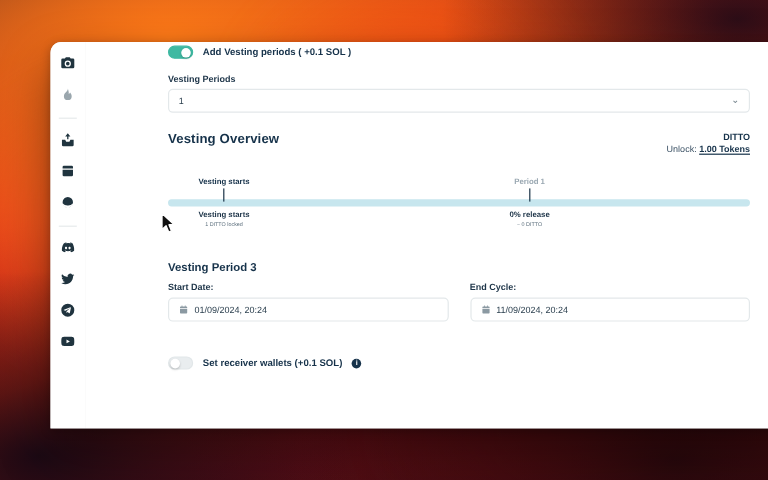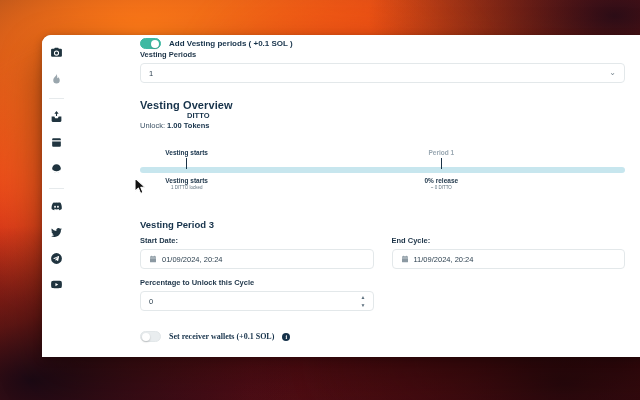--- a/index.html
+++ b/index.html
@@ -214,21 +214,21 @@
   h3.section-sm {
     font-size: 9.5px;
     font-weight: 700;
     color: #16324a;
     margin: 0 0 6px 0;
   }
 
   .token-box { text-align: right; line-height: 1.35; }
   .token-name { font-size: 7.5px; font-weight: 700; color: #16324a; }
   .token-balance { font-size: 7.5px; color: #3c5265; }
-  .token-balance b { color: #16324a; font-weight: 700; }
+  .token-balance b { color: #16324a; font-weight: 700; text-decoration: underline; }
 
   
   .timeline-wrap {
     position: relative;
     height: 48px;
     margin-top: 18px;
   }
   .timeline-bar {
     position: absolute;
     left: 0;
@@ -403,29 +403,29 @@
     <div class="page">
       <div class="content">
 
         <div class="row-top">
           <div class="switch on">
             <div class="knob"></div>
           </div>
           <div class="toggle-label">Add Vesting periods ( +0.1 SOL )</div>
         </div>
 
-        <div style="margin-top:0;">
+        <div style="margin-top:11px;">
           <div class="field-label">Vesting Periods</div>
           <div class="select">
             <span>1</span>
             <span class="caret">⌄</span>
           </div>
         </div>
 
-        <div style="display:flex;justify-content:space-between;align-items:flex-start;margin-top:16px;flex-direction:column;">
+        <div style="display:flex;justify-content:space-between;align-items:flex-start;margin-top:16px;">
           <h2 class="section">Vesting Overview</h2>
           <div class="token-box">
             <div class="token-name">DITTO</div>
             <div class="token-balance">
               <span>Unlock: </span><b>1.00 Tokens</b>
             </div>
           </div>
         </div>
 
         <div class="timeline-wrap">
@@ -468,35 +468,25 @@
                   <svg viewBox="0 0 24 24" fill="currentColor">
                       <path d="M7 2v2H5a2 2 0 0 0-2 2v2h18V6a2 2 0 0 0-2-2h-2V2h-2v2H9V2H7zM3 10v10a2 2 0 0 0 2 2h14a2 2 0 0 0 2-2V10H3z"></path>
                     </svg>
                 </span>
                 <span>11/09/2024, 20:24</span>
               </div>
             </div>
           </div>
 
           <div class="grid2" style="margin-top:9px;">
-            <div>
-              <div class="field-label">Percentage to Unlock this Cycle</div>
-              <div class="text-input">
-                <span>0</span>
-                <span class="stepper">
-                  <span>▲</span>
-                  <span>▼</span>
-                </span>
-              </div>
-            </div>
             <div></div>
           </div>
         </div>
 
-        <div style="display:flex;align-items:center;gap:8px;margin-top:20px;font-family:Liberation Serif, serif;">
+        <div style="display:flex;align-items:center;gap:8px;margin-top:20px;">
           <div class="switch">
             <div class="knob"></div>
           </div>
           <div class="toggle-label">Set receiver wallets (+0.1 SOL)</div>
           <span class="info-dot">i</span>
         </div>
 
       </div>
 
       <div class="scrollbar-track">

